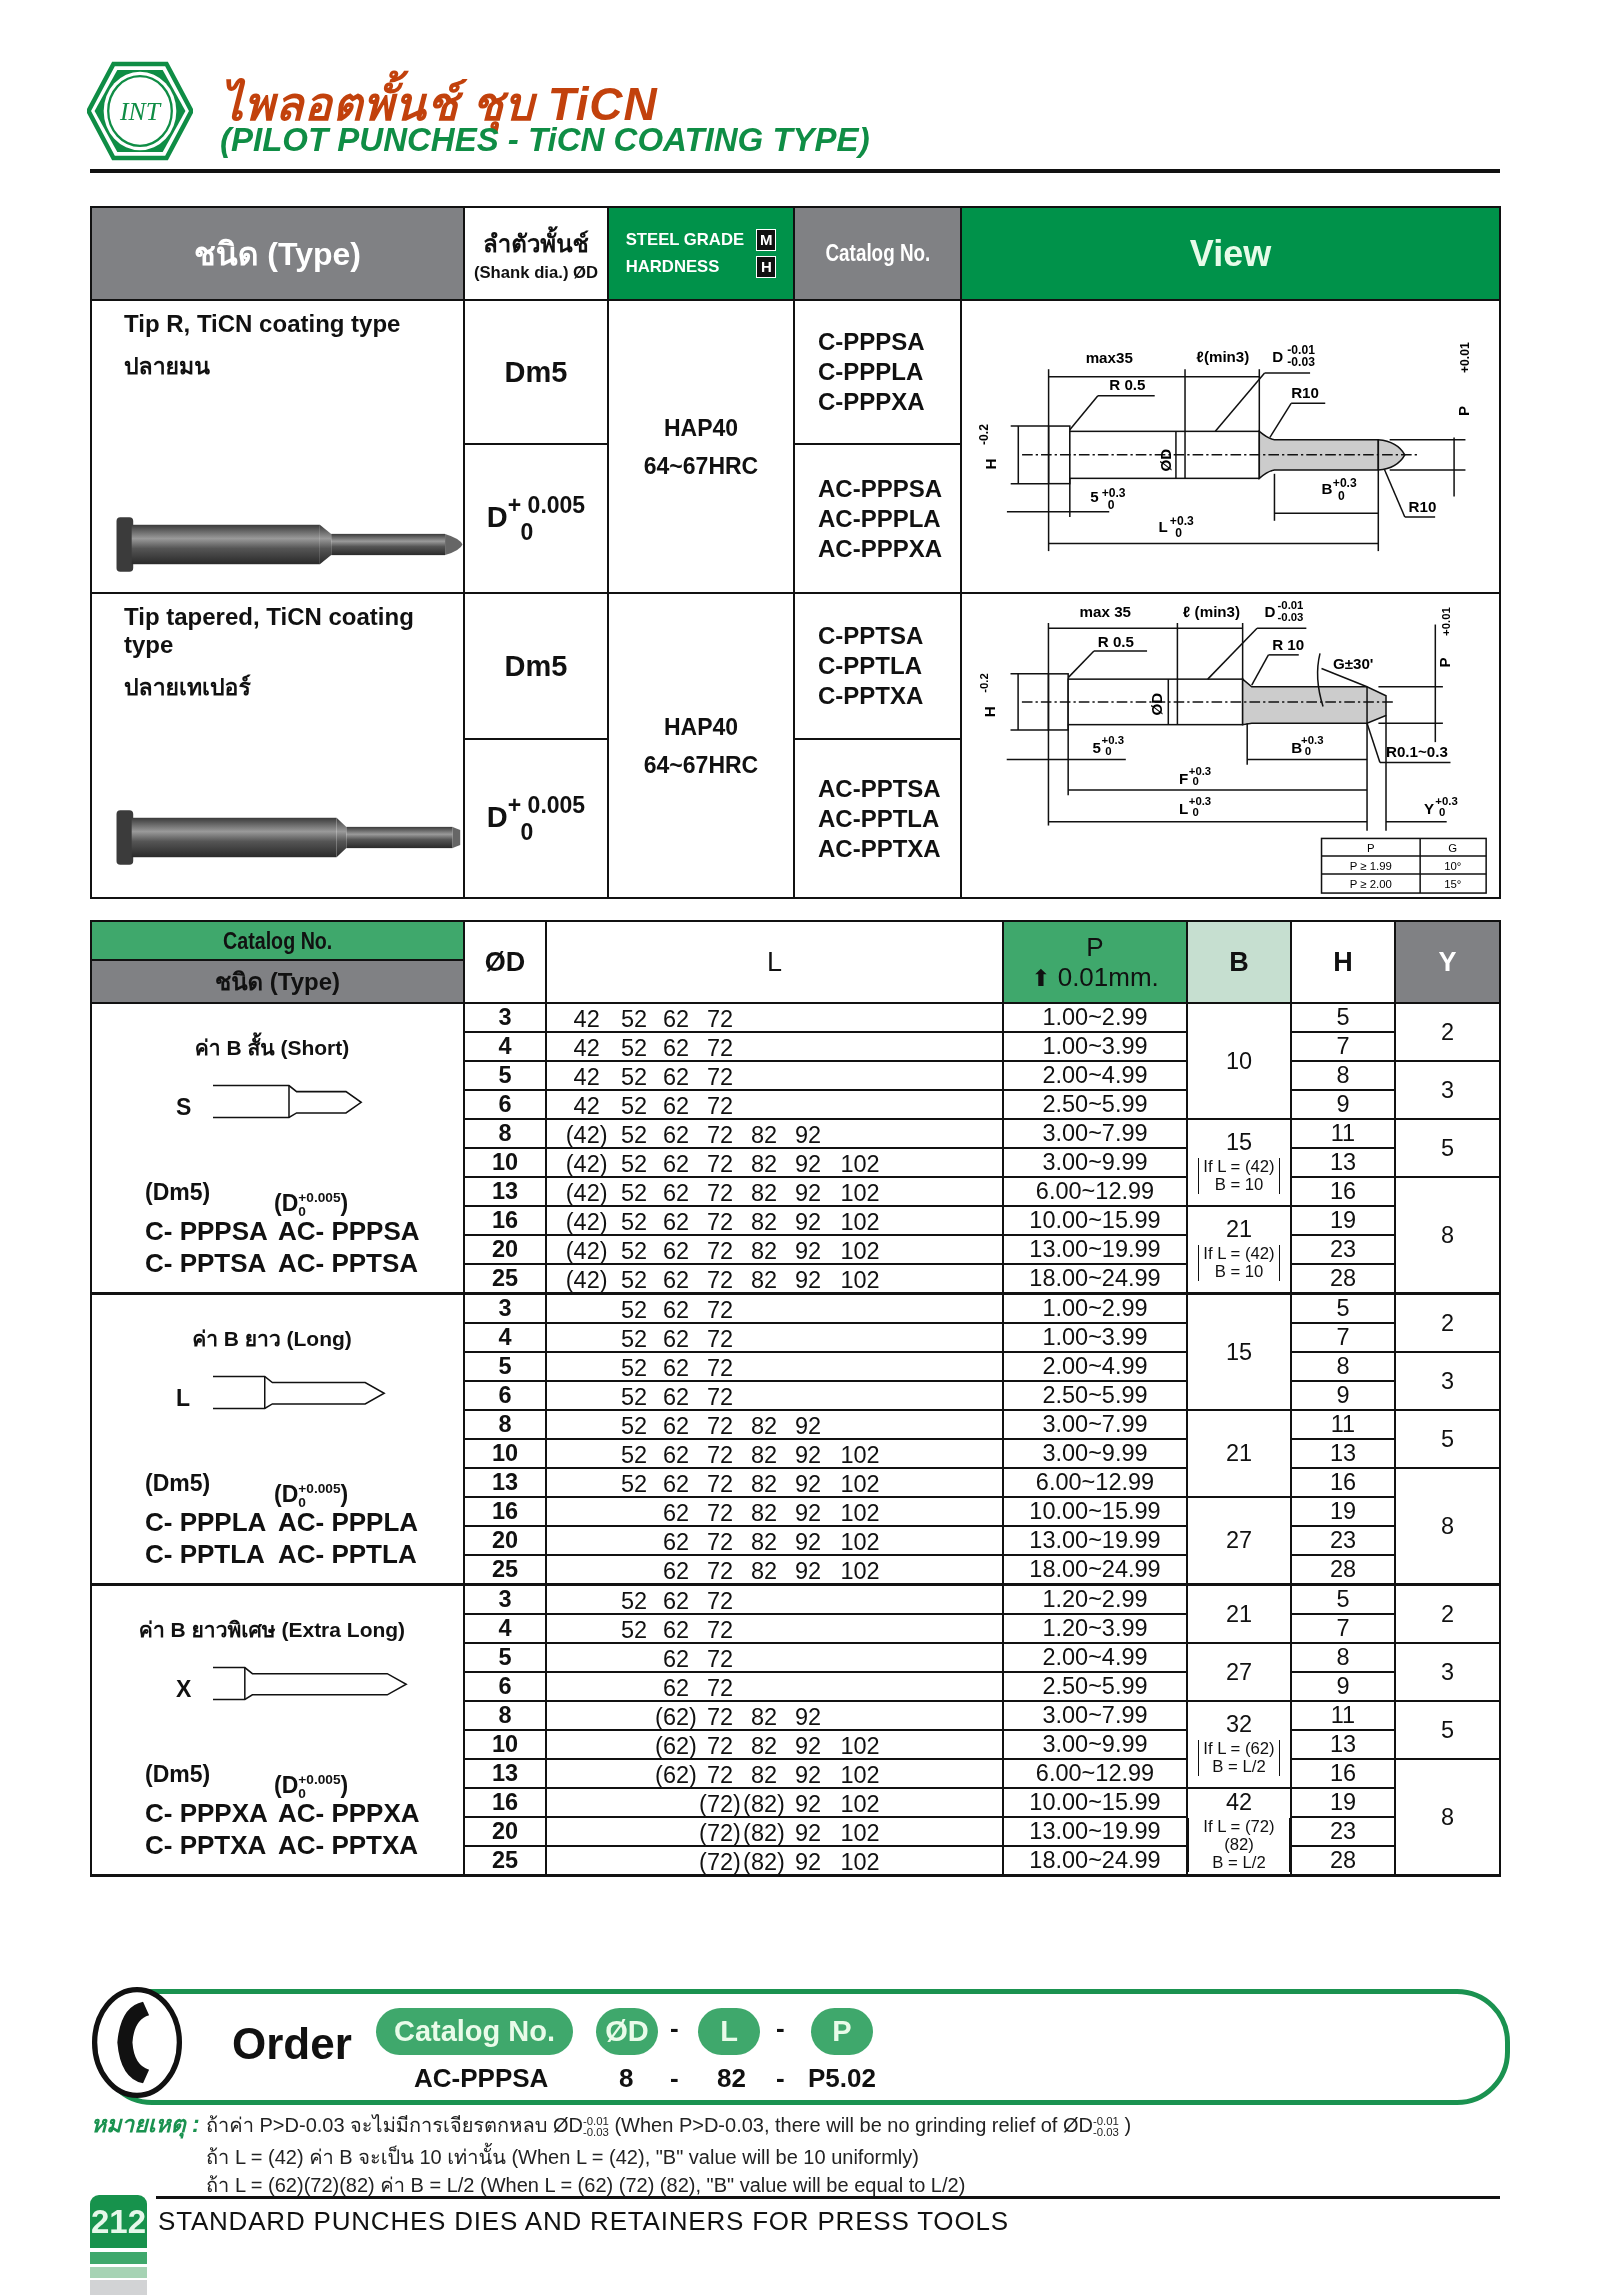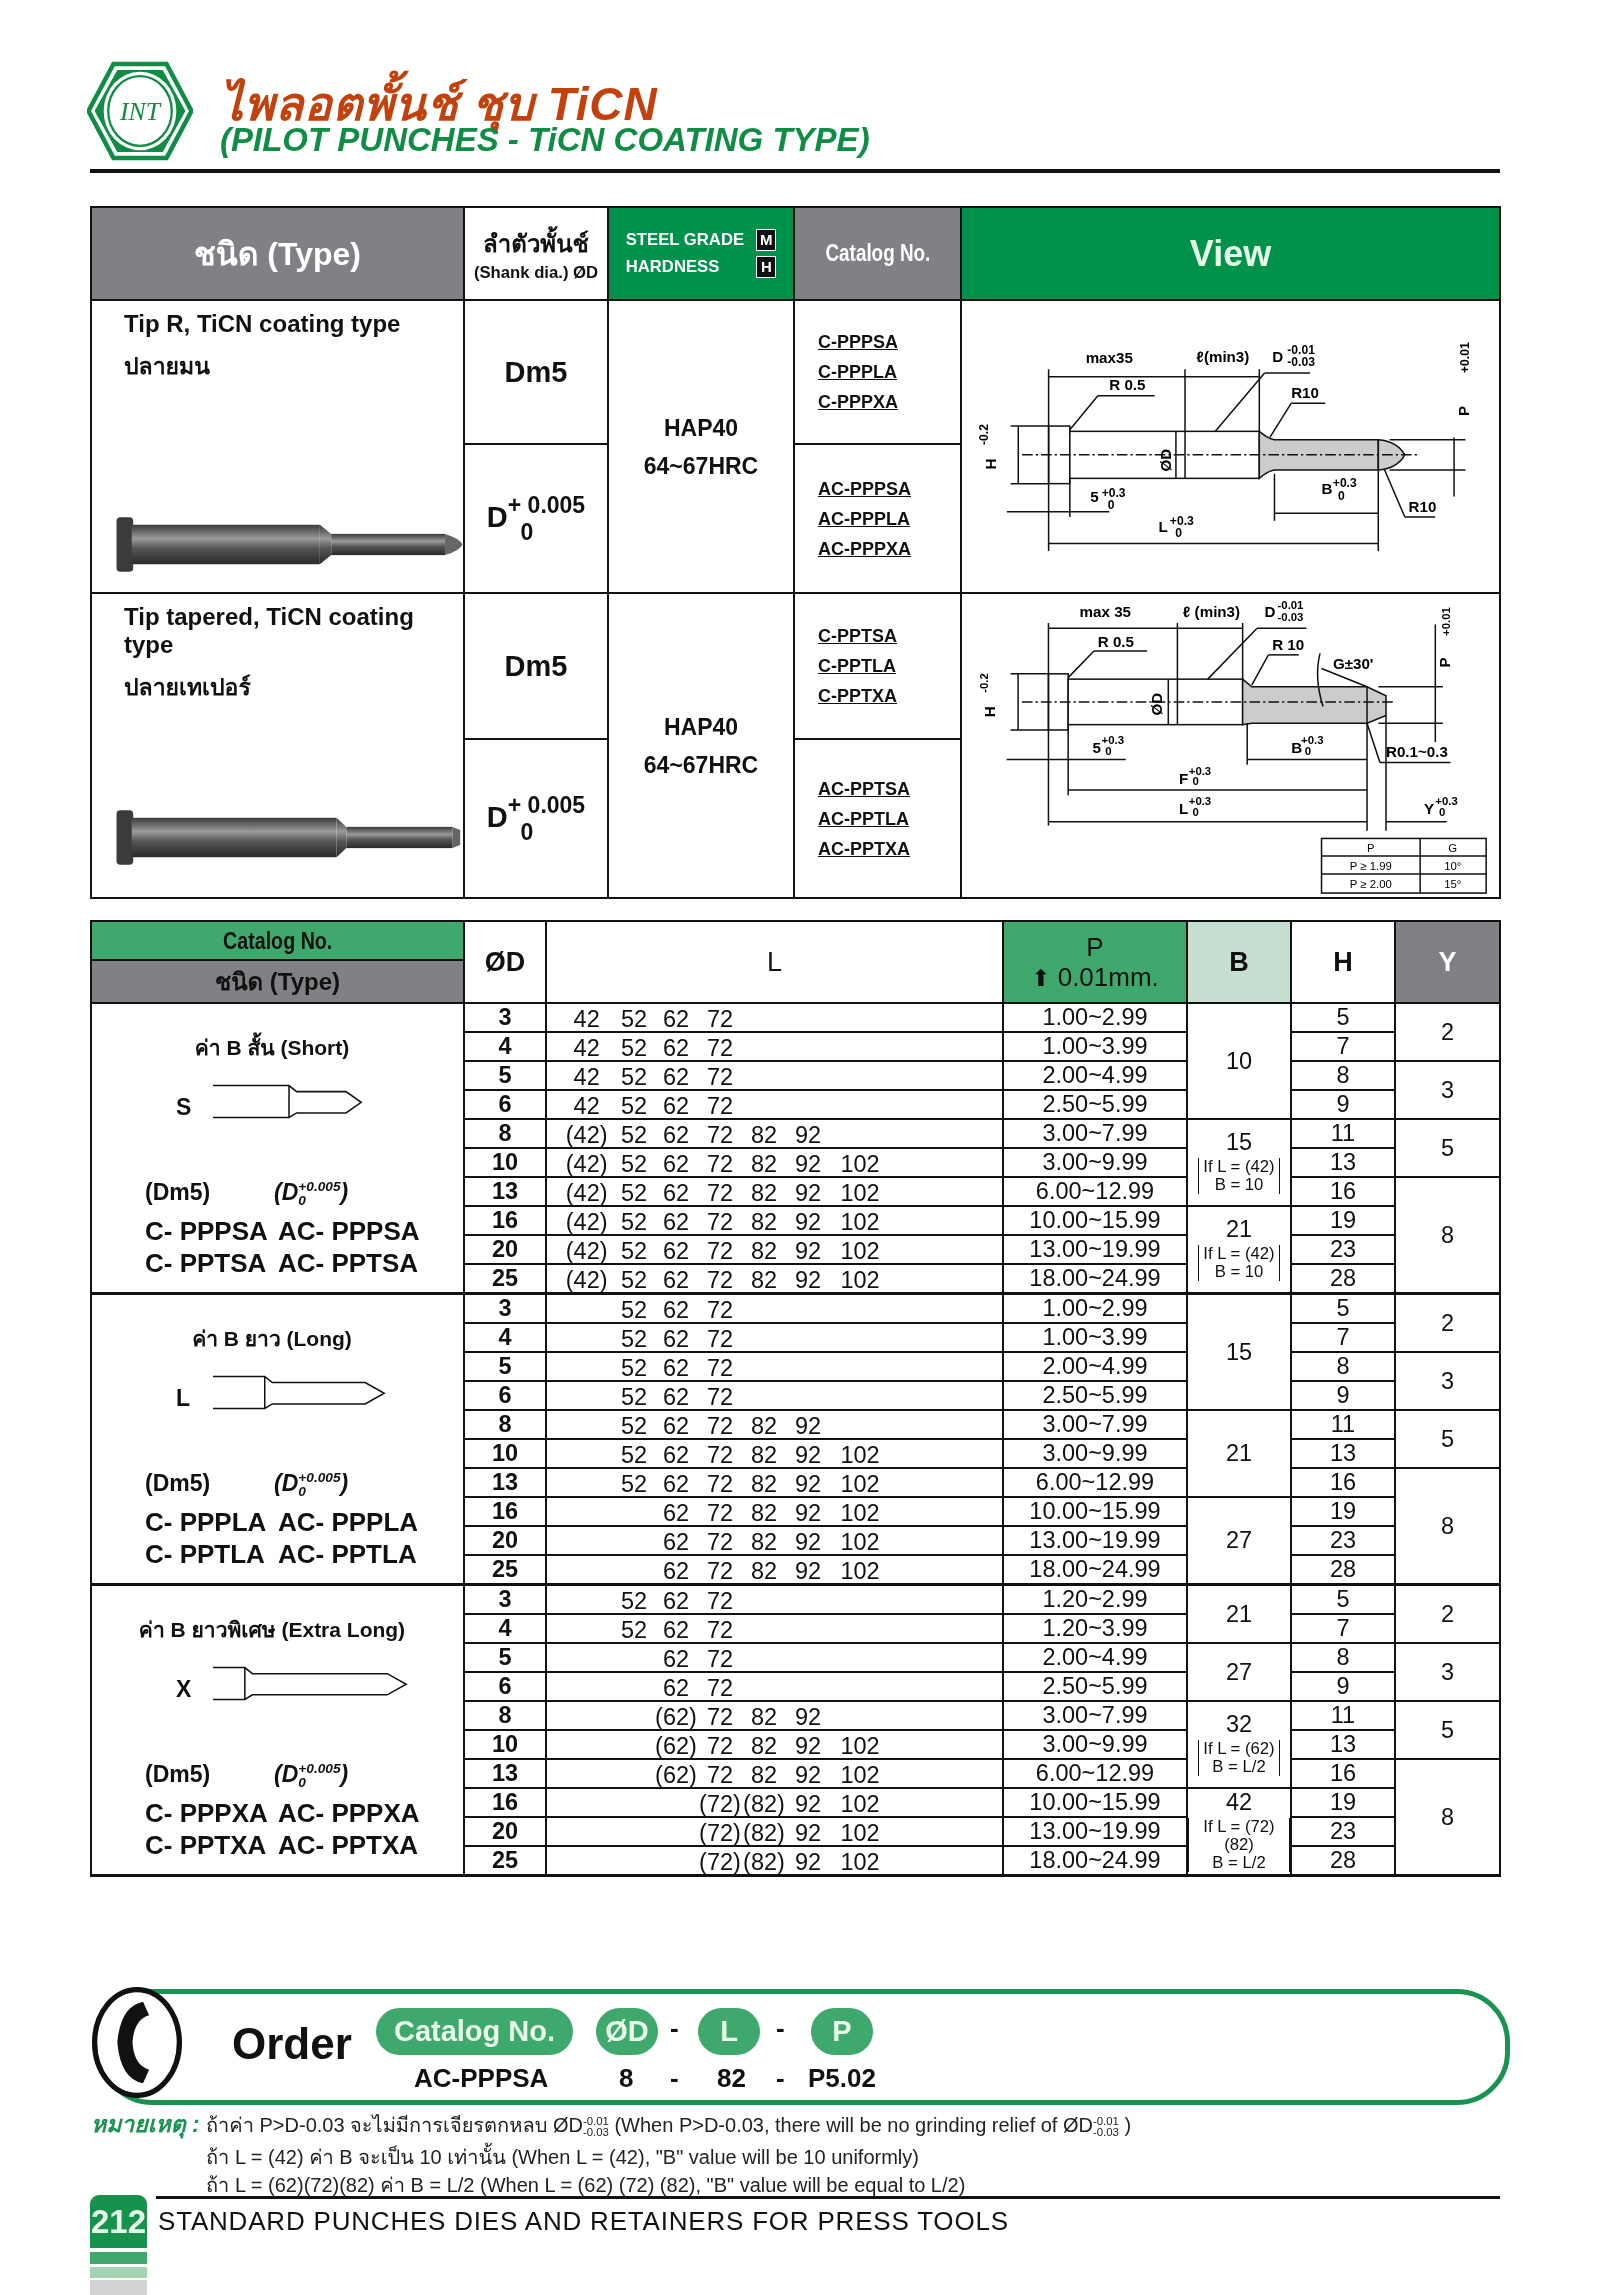--- a/index.html
+++ b/index.html
@@ -29,40 +29,40 @@
   .steel .box{display:inline-block;width:18px;height:20px;background:#111;color:#fff;border:1.5px solid #fff;font-size:15px;text-align:center;line-height:20px;}
   .hdr-cat{font-size:23px;font-weight:bold;}
   .hdr-view{font-size:36px;font-weight:bold;color:#e7fbe9;}
   .type-cell{vertical-align:top;padding:4px 0 0 32px!important;position:relative;}
   .type-cell .t1{font-size:24px;font-weight:bold;display:block;margin-top:4.6px;}
   .type-cell .t2{font-size:23px;font-weight:bold;display:block;margin-top:10.6px;}
   .punch-photo{position:absolute;left:23px;width:349px;height:61px;}
   .shank-cell{text-align:center;font-size:29px;font-weight:bold;vertical-align:middle;}
   .sup-tol{display:inline-block;vertical-align:middle;text-align:left;font-size:23px;line-height:27px;}
   .steel-cell{text-align:center;font-size:23px;font-weight:bold;vertical-align:middle;line-height:38px;}
-  .cat-cell{font-size:18px;font-weight:bold;padding-left:23px!important;vertical-align:middle;line-height:30px;text-decoration:underline;}
+  .cat-cell{font-size:24px;font-weight:bold;padding-left:23px!important;vertical-align:middle;line-height:30px;}
   .view-cell{vertical-align:middle;text-align:center;}
 
   
   #spec-table{position:absolute;left:90px;top:920px;width:1410px;}
   #spec-table .h1{height:39px;}
   #spec-table .h2{height:43px;}
   .sh-cat{font-size:24px;font-weight:bold;text-align:center;}
   .sh-big{font-size:27px;font-weight:bold;text-align:center;}
   .sh-p{font-size:26px;text-align:center;line-height:30px;}
   #spec-table tbody td{height:27px;font-size:23.5px;text-align:center;line-height:27px;}
   #spec-table tbody td.od{font-weight:bold;}
   #spec-table tbody td.lcell{text-align:left;padding-left:38px;position:relative;}
   .lv{position:absolute;top:1.5px;text-align:center;width:46px;}
   .grp-cell{vertical-align:top;position:relative;text-align:left!important;}
   .grp-title{position:absolute;left:0;width:360px;top:30px;text-align:center;font-size:21px;font-weight:bold;}
   .grp-letter{position:absolute;left:84px;top:90px;font-size:23px;font-weight:bold;}
   .grp-shape{position:absolute;left:121px;top:80px;}
   .grp-dm{position:absolute;left:53px;top:175px;font-size:23px;font-weight:bold;}
-  .grp-dtol{position:absolute;left:182px;top:175px;font-size:23px;font-weight:bold;font-style:italic;}
+  .grp-dtol{position:absolute;left:182px;top:186px;font-size:23px;font-weight:bold;}
   .grp-cat{position:absolute;left:53px;font-size:26px;font-weight:bold;}
   .grp-cat2{position:absolute;left:186px;font-size:26px;font-weight:bold;}
   .bnote{font-size:16.7px;line-height:18px;display:inline-block;border-left:1.5px solid #111;border-right:1.5px solid #111;padding:0 4.6px;margin-top:1.5px;}
 
   
   #order-box{left:99px;top:1989px;width:1401px;height:106px;border:5.3px solid #1a9250;border-radius:53px;}
   #phone{left:90px;top:1985px;width:94px;height:115px;}
   .order-label{left:232px;top:2019px;font-size:44px;font-weight:bold;}
   .pill{position:absolute;background:#3fa86c;color:#e9fbe9;font-size:29px;font-weight:bold;text-align:center;height:47px;line-height:47px;border-radius:23.5px;}
   .dash{position:absolute;font-size:26px;font-weight:bold;}

